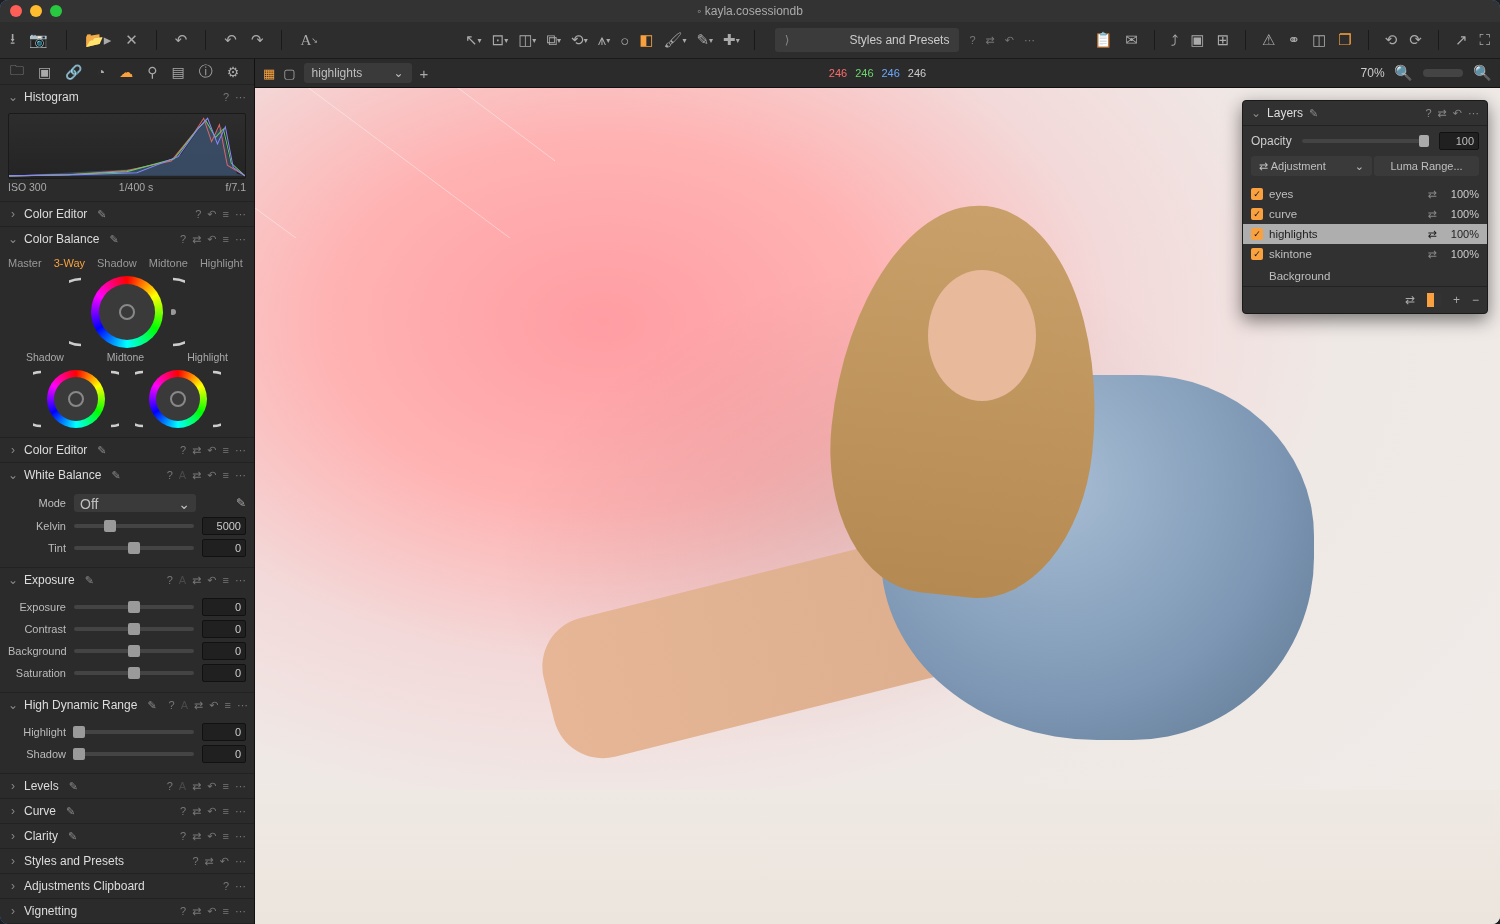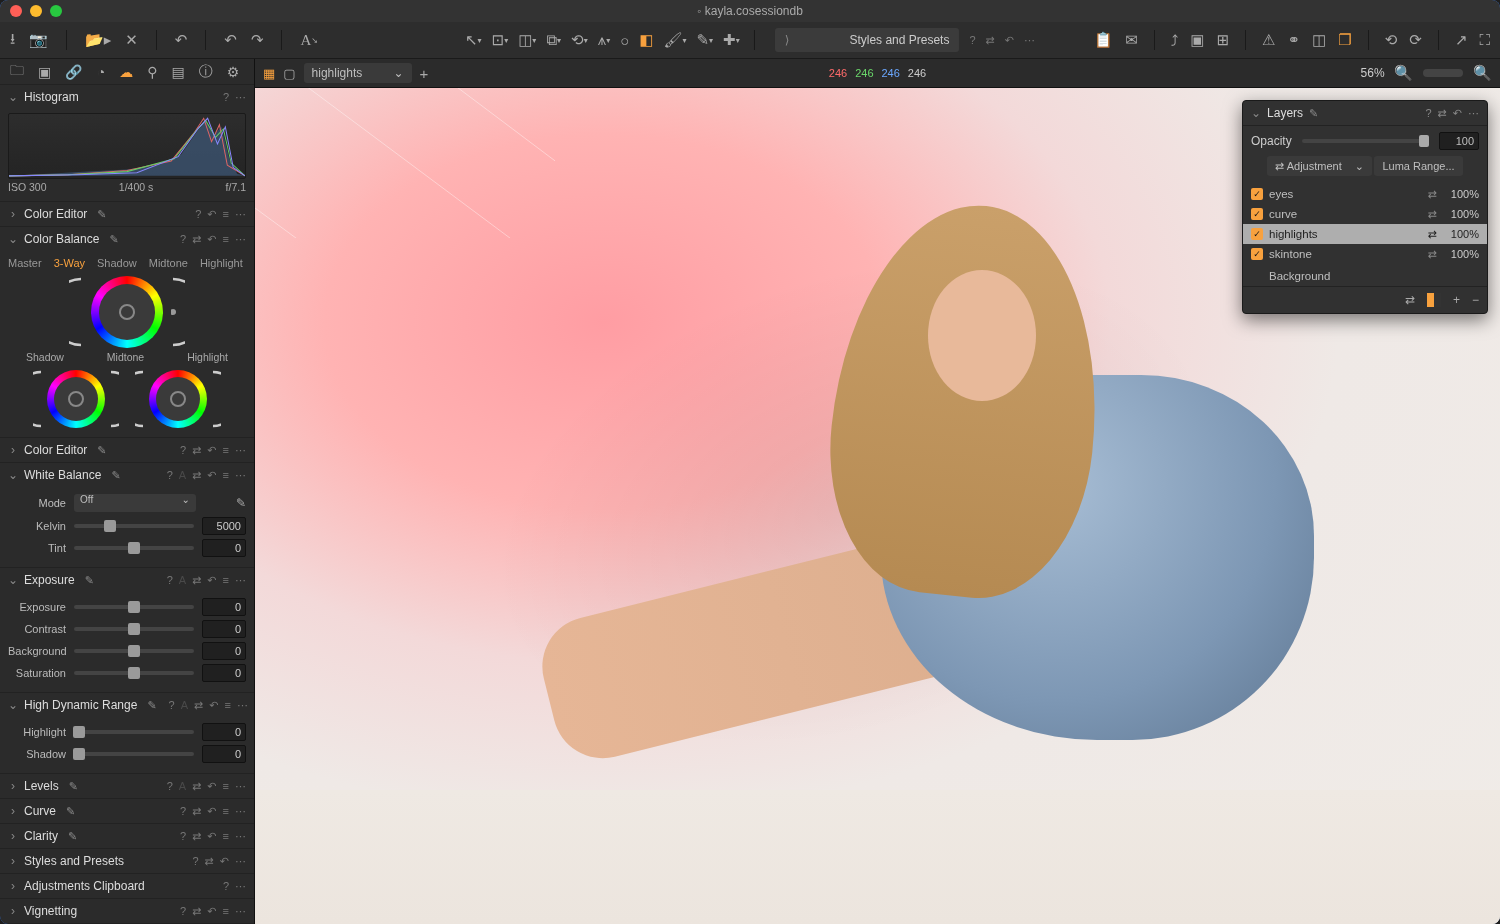--- a/index.html
+++ b/index.html
@@ -43,21 +43,21 @@
 .hue.sm .hue-inner{width:44px;height:44px}
 .hue-dot{width:12px;height:12px;border-radius:50%;border:2px solid #888}
 .top-wheel{display:flex;align-items:center;justify-content:center;gap:8px}
 .slider-row{display:flex;align-items:center;height:22px;gap:8px}
 .slider-row .lbl{width:58px;text-align:right;font-size:11px;color:#bbb}
 .slider-row .track{flex:1;height:4px;background:#444;border-radius:2px;position:relative}
 .slider-row .thumb{position:absolute;top:-4px;width:12px;height:12px;background:#9a9a9a;border-radius:2px;transform:translateX(-50%)}
 .slider-row .val{width:38px;text-align:right;background:#202020;border:1px solid #111;border-radius:2px;height:16px;line-height:16px;font-size:11px;color:#ccc;padding-right:4px}
 .mode-row{display:flex;align-items:center;gap:8px;height:24px}
 .mode-row .lbl{width:58px;text-align:right;font-size:11px}
-.mode-row .dd{flex:0 0 110px;background:#3a3a3a;height:18px;border-radius:3px;display:flex;align-items:flex-start;justify-content:space-between;padding:0 6px;font-size:10px}
+.mode-row .dd{flex:0 0 110px;background:#3a3a3a;height:18px;border-radius:3px;display:flex;align-items:flex-end;justify-content:space-between;padding:0 6px;font-size:14px}
 .mode-row .eyed{margin-left:auto;color:#aaa}
 .center{flex:1;position:relative;background:#202020;display:flex;flex-direction:column}
 .center-top{height:28px;background:#2b2b2b;display:flex;align-items:center;padding:0 8px;gap:8px;border-bottom:1px solid #111}
 .layerdd{background:#3a3a3a;height:20px;border-radius:3px;display:flex;align-items:center;padding:0 8px;min-width:92px;font-size:12px;justify-content:space-between}
 .rgb{position:absolute;left:50%;transform:translateX(-50%);display:flex;gap:8px;font-size:11px}
 .rgb .r{color:#ff6b6b}.rgb .g{color:#6bd86b}.rgb .b{color:#6ba8ff}.rgb .w{color:#ccc}
 .zoom{margin-left:auto;display:flex;align-items:center;gap:10px;color:#ccc}
 .viewer{flex:1;position:relative;overflow:hidden}
 .photo{position:absolute;inset:0;background:radial-gradient(ellipse at 28% 28%,#ff9da3 0%,#ffb3b3 22%,#f3d9d9 40%,#efe9e6 58%,#f0ece8 100%)}
 .shadow{position:absolute;left:18%;top:22%;width:60%;height:55%;background:radial-gradient(ellipse,rgba(0,0,0,0.08),transparent 70%);transform:rotate(-18deg)}
@@ -71,21 +71,21 @@
 .diag line{stroke:rgba(255,255,255,.4);stroke-width:1}
 .layers{position:absolute;top:12px;right:12px;width:244px;background:#313131;border:1px solid #1a1a1a;border-radius:4px;box-shadow:0 6px 18px rgba(0,0,0,.5);font-size:12px}
 .layers-hd{height:24px;display:flex;align-items:center;padding:0 8px;gap:6px;border-bottom:1px solid #222}
 .layers-hd .sp{flex:1}
 .layers-hd .ic{color:#888;font-size:11px;cursor:pointer}
 .lay-op{display:flex;align-items:center;padding:6px 8px;gap:10px}
 .lay-op .lbl{color:#ccc;font-size:12px}
 .lay-op .tr{flex:1;height:4px;background:#444;border-radius:2px;position:relative}
 .lay-op .th{position:absolute;right:0;top:-4px;width:10px;height:12px;background:#aaa;border-radius:2px}
 .lay-op .val{width:34px;text-align:right;background:#202020;border:1px solid #111;height:16px;line-height:16px;font-size:11px;padding-right:4px;border-radius:2px}
-.lay-row2{display:flex;gap:2px;padding:0 24px 6px}
+.lay-row2{display:flex;gap:2px;padding:0 8px 6px}
 .lay-row2 .dd{flex:1;background:#3a3a3a;height:20px;border-radius:3px;display:flex;align-items:center;padding:0 8px;font-size:11px;justify-content:space-between}
 .lay-row2 .btn{flex:1;background:#3a3a3a;height:20px;border-radius:3px;display:flex;align-items:center;justify-content:center;font-size:11px;cursor:pointer}
 .lay-list{padding:2px 0}
 .lay-item{height:20px;display:flex;align-items:center;padding:0 8px;gap:6px}
 .lay-item.sel{background:#aeaeae;color:#1e1e1e}
 .lay-item .chk{width:12px;height:12px;background:#f8a13e;border-radius:2px;display:flex;align-items:center;justify-content:center;font-size:9px;color:#1a1a1a}
 .lay-item.sel .chk{background:#f8a13e}
 .lay-item .nm{flex:1;font-size:11.5px}
 .lay-item .sl{font-size:11px;color:#888}
 .lay-item.sel .sl{color:#1e1e1e}
@@ -529,21 +529,21 @@
             <span>⌄</span>
           </div>
     <span class="icn">+</span>
     <div class="rgb">
      <span class="r">246</span>
      <span class="g">246</span>
      <span class="b">246</span>
      <span class="w">246</span>
     </div>
     <div class="zoom">
-     <span>56%</span>
+     <span>70%</span>
      <span class="icn">🔍</span>
      <span style="width:40px;height:8px;background:#444;border-radius:4px;display:inline-block"></span>
      <span class="icn">🔍</span>
     </div>
    </div>
    <div class="viewer">
     <div class="photo">
      <div class="floor"></div>
      <div class="shadow"></div>
      <div class="figure">

